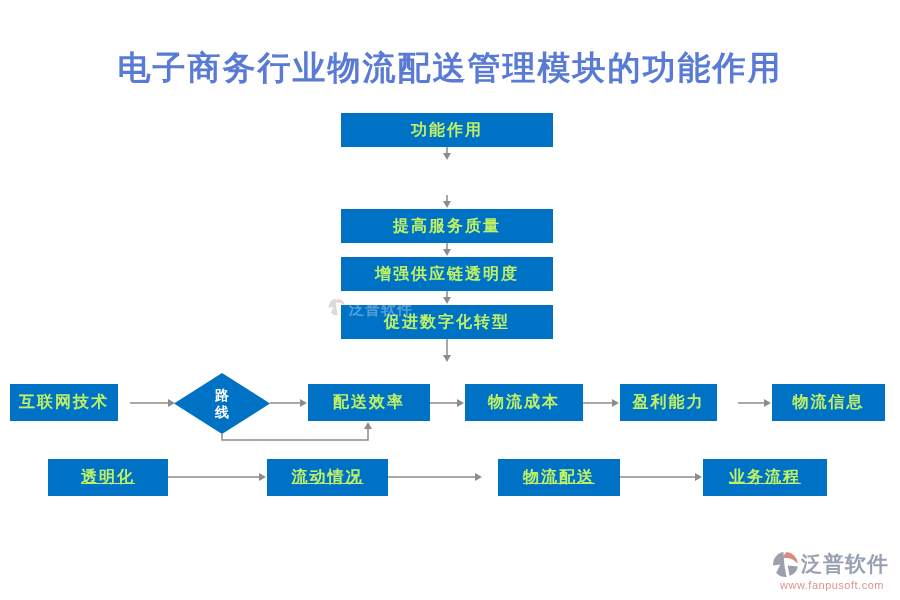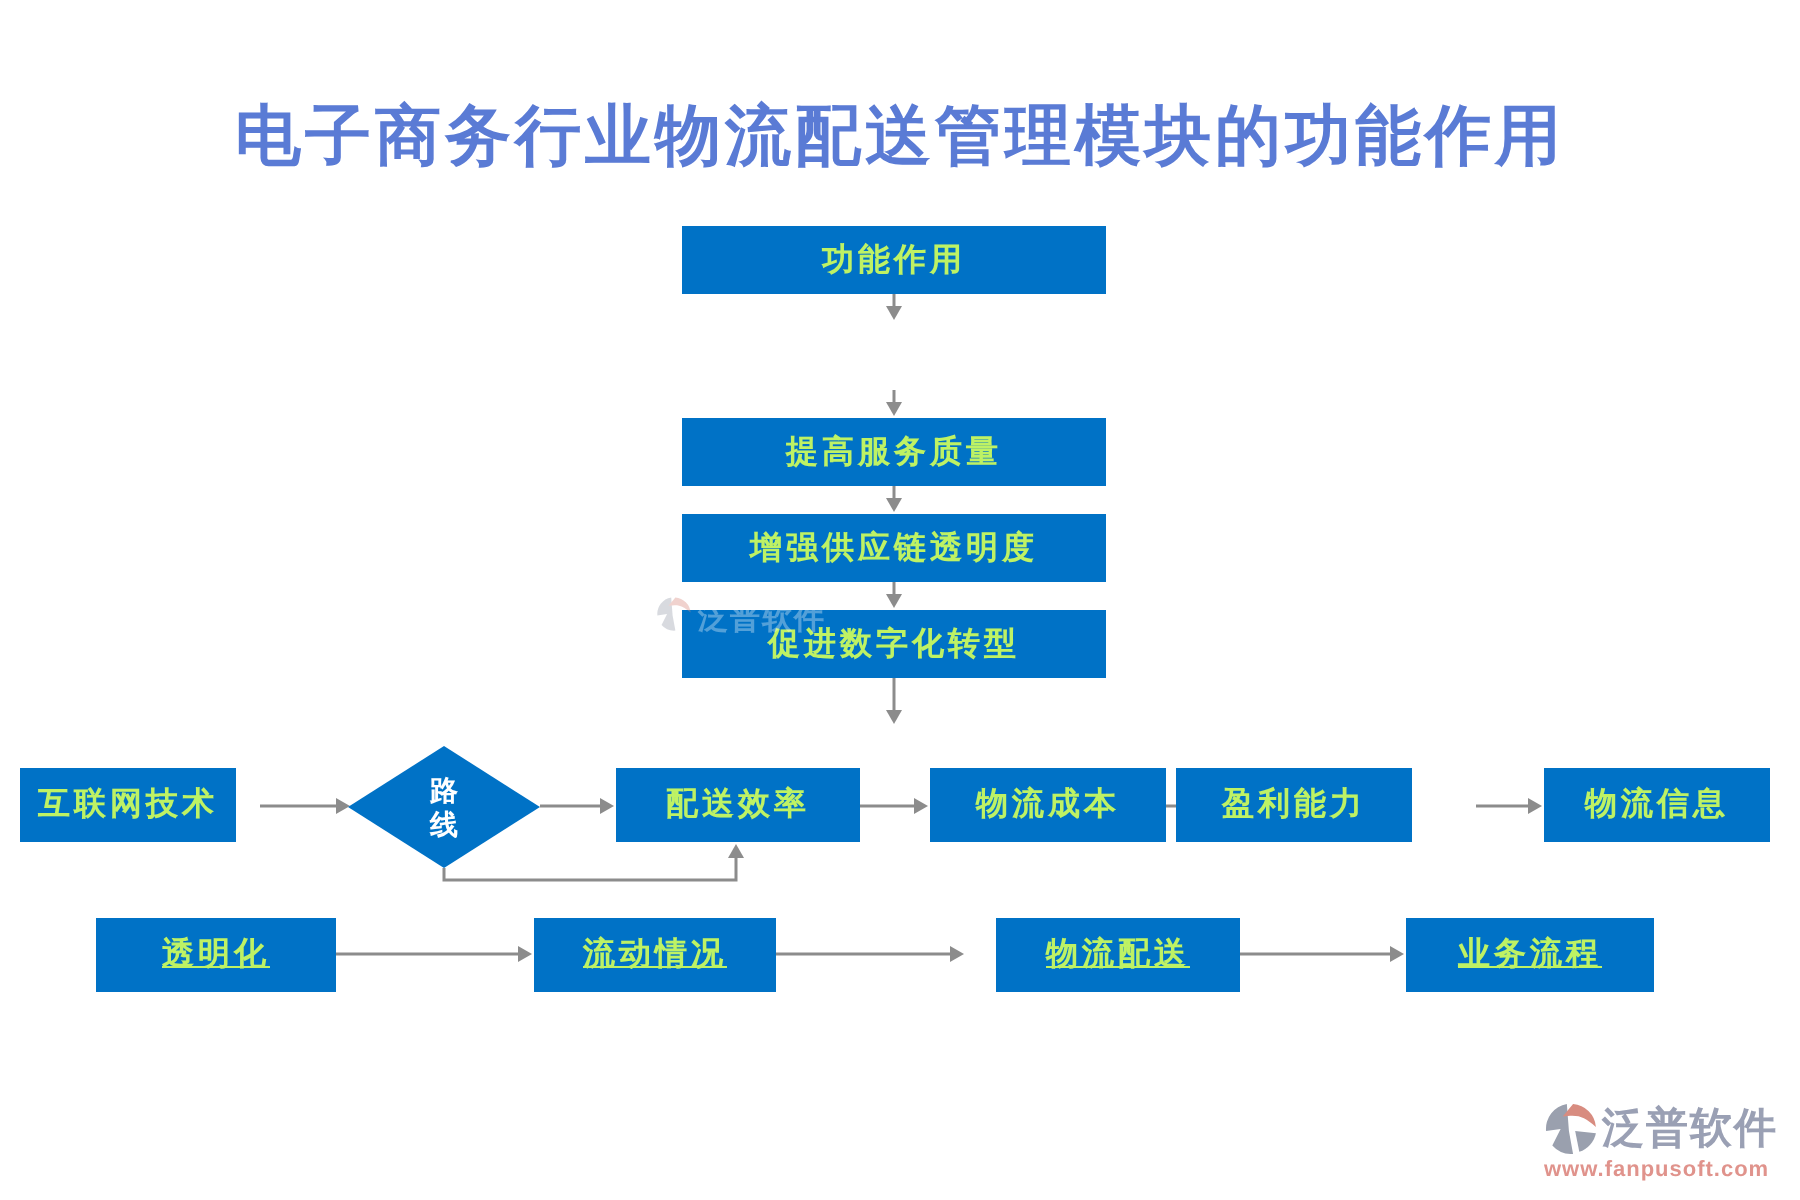--- a/index.html
+++ b/index.html
@@ -36,21 +36,21 @@
   }
   .watermark .wm-text{
     color:rgba(255,255,255,0.85);font-size:15px;font-weight:bold;letter-spacing:1px;margin-left:3px;margin-top:2px;
   }
   .brandmark{position:absolute;left:772px;top:550px;width:120px;z-index:2;}
   .brand-row{display:flex;align-items:center;}
   .brand-name{
     font-size:21px;font-weight:bold;color:var(--brand-grey,#9aa0b4);letter-spacing:1px;margin-left:2px;
   }
   .brand-url{
-    font-size:11px;color:var(--brand-salmon,#e0938c);margin-top:1px;letter-spacing:0.5px;font-weight:bold;
+    font-size:11px;color:var(--brand-salmon,#e0938c);text-align:center;margin-top:1px;letter-spacing:0.5px;
   }
 </style>
 </head>
 <body>
 
 <div id="canvas">
 
   <div class="title">电子商务行业物流配送管理模块的功能作用</div>
 
   <svg id="connectors" width="900" height="600">
@@ -108,21 +108,21 @@
     <span class="wm-text">泛普软件</span>
   </div>
 
   <div class="node r1" style="left:10px;width:108px">互联网技术</div>
   <div class="diamond">
     <span class="dtext">路
 线</span>
   </div>
   <div class="node r1" style="left:308px;width:122px">配送效率</div>
   <div class="node r1" style="left:465px;width:118px">物流成本</div>
-  <div class="node r1" style="left:588px;width:118px">盈利能力</div>
+  <div class="node r1" style="left:620px;width:97px">盈利能力</div>
   <div class="node r1" style="left:772px;width:113px">物流信息</div>
 
   <div class="node r2" style="left:48px;width:120px">透明化</div>
   <div class="node r2" style="left:267px;width:121px">流动情况</div>
   <div class="node r2" style="left:498px;width:122px">物流配送</div>
   <div class="node r2" style="left:703px;width:124px">业务流程</div>
 
   <div class="brandmark">
     <div class="brand-row">
       <svg width="27" height="27" viewBox="0 0 26 26">

